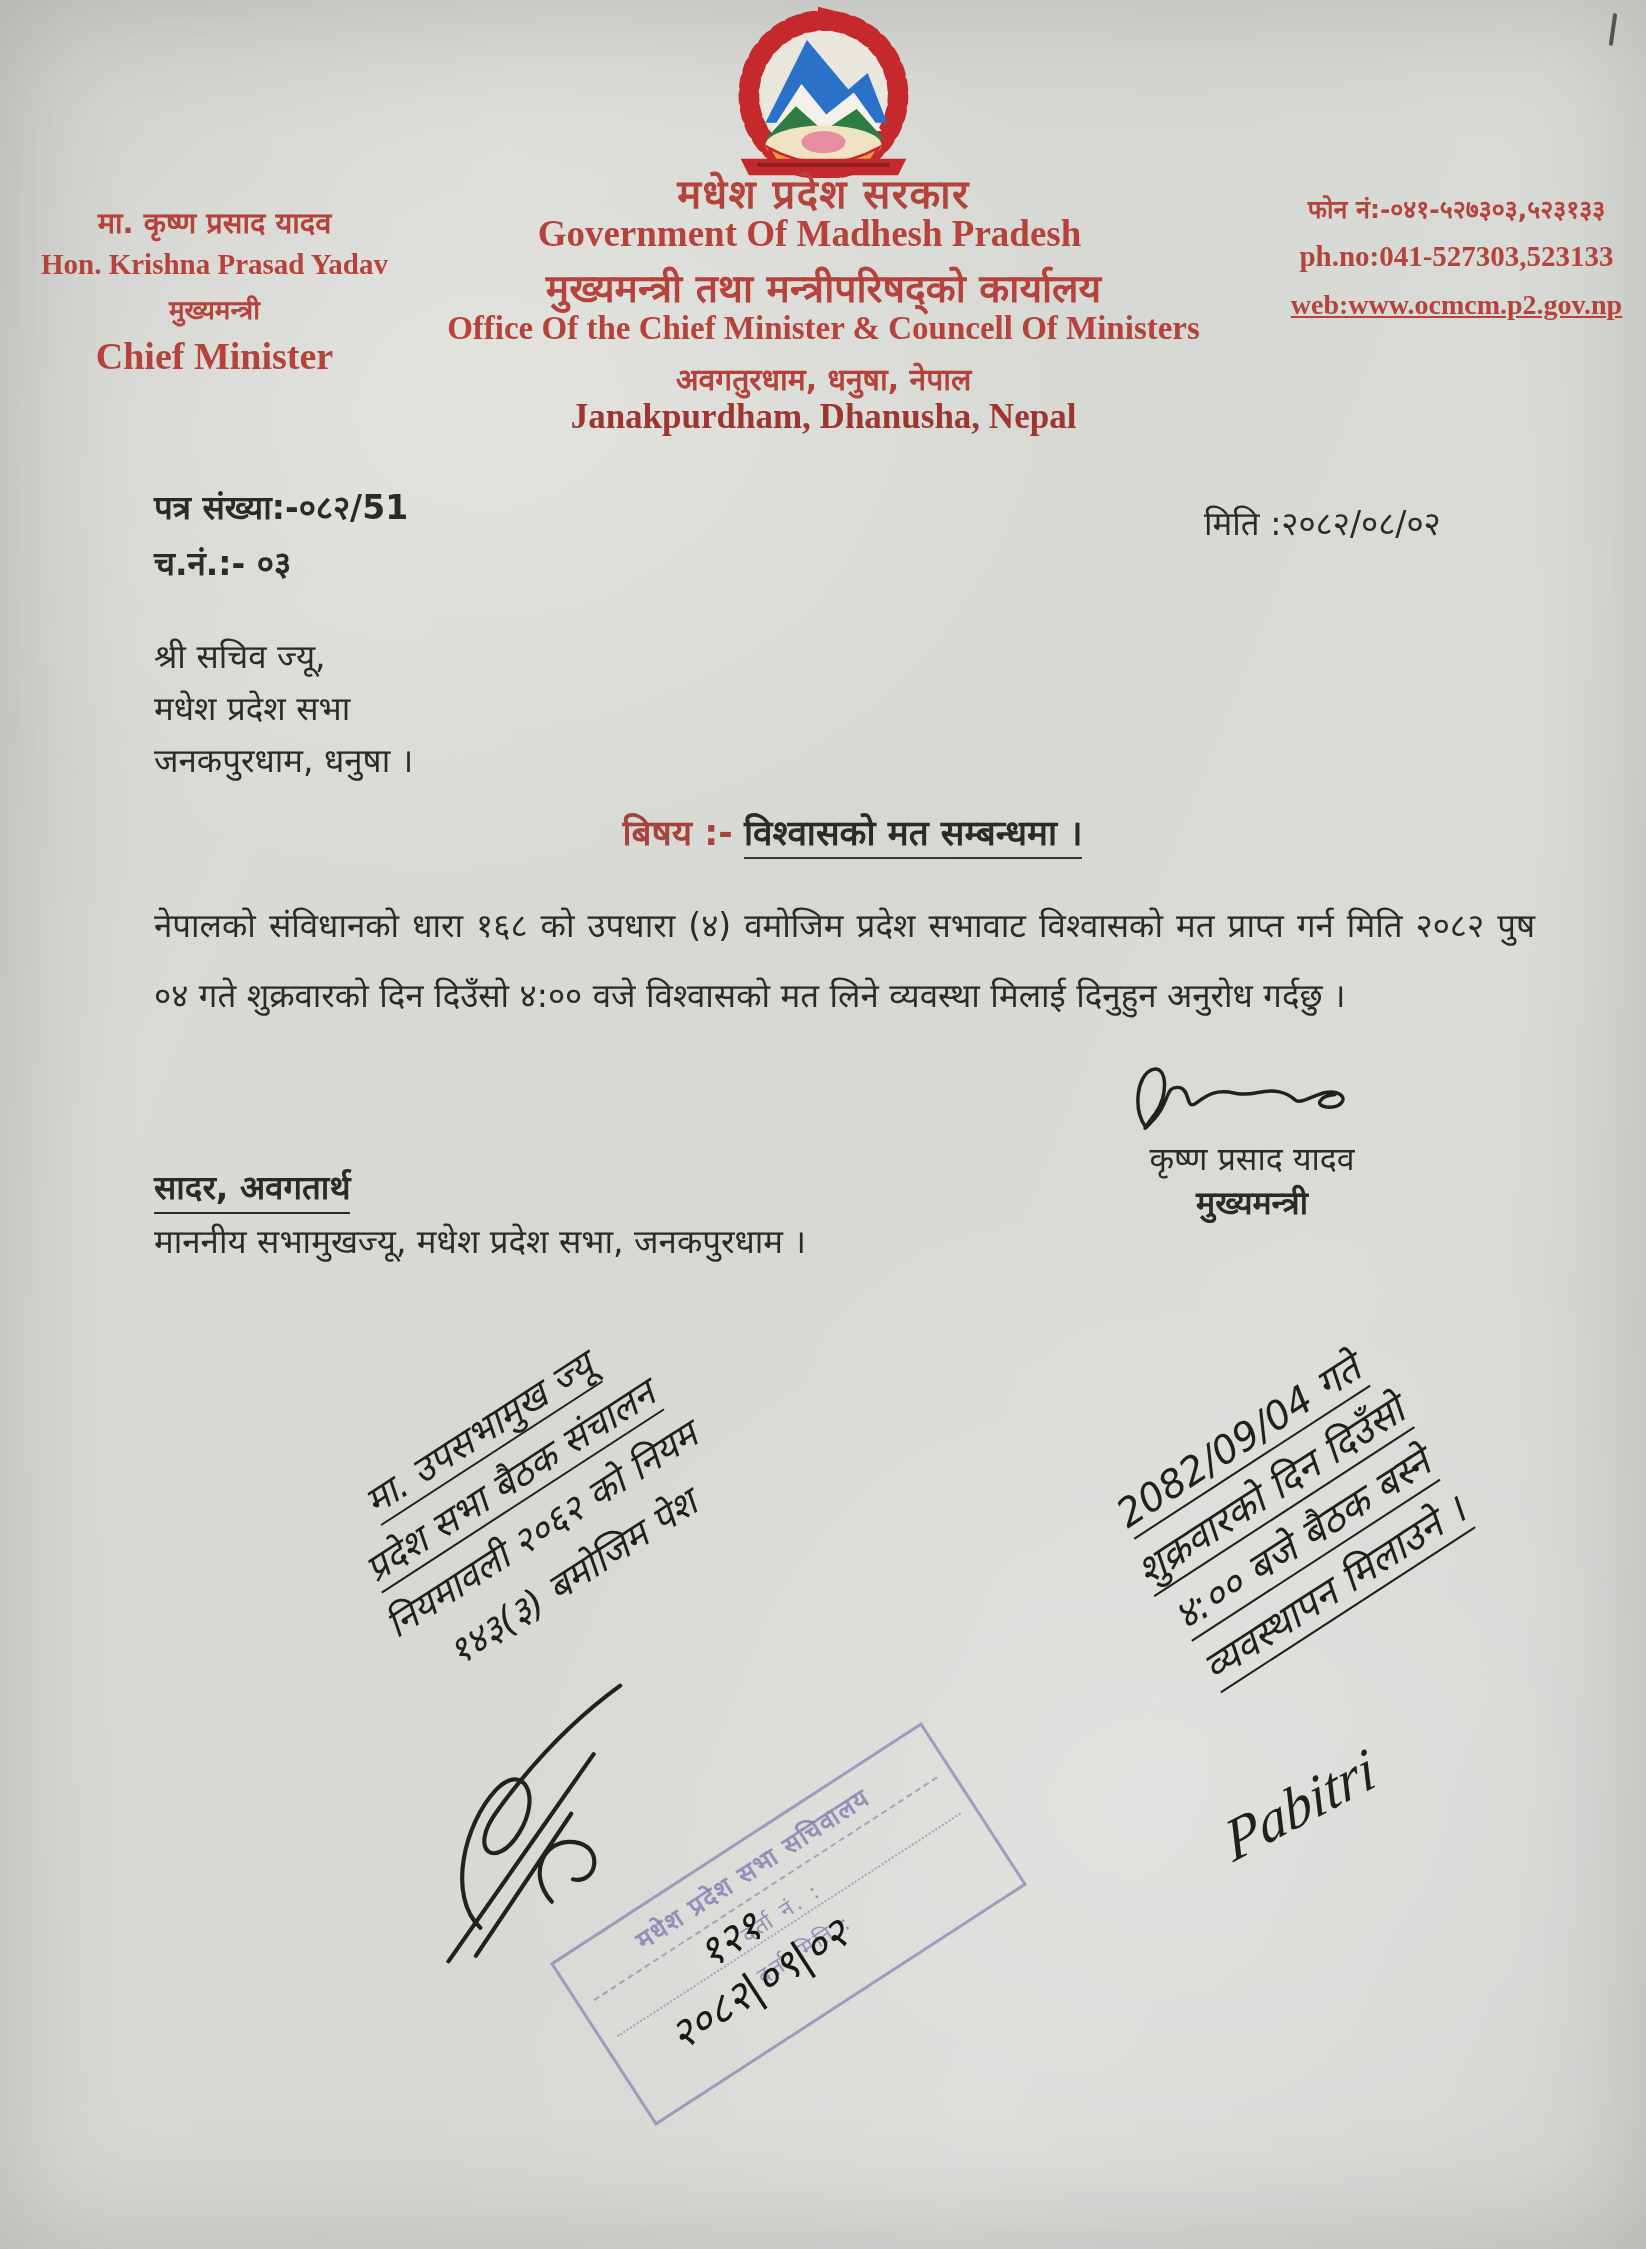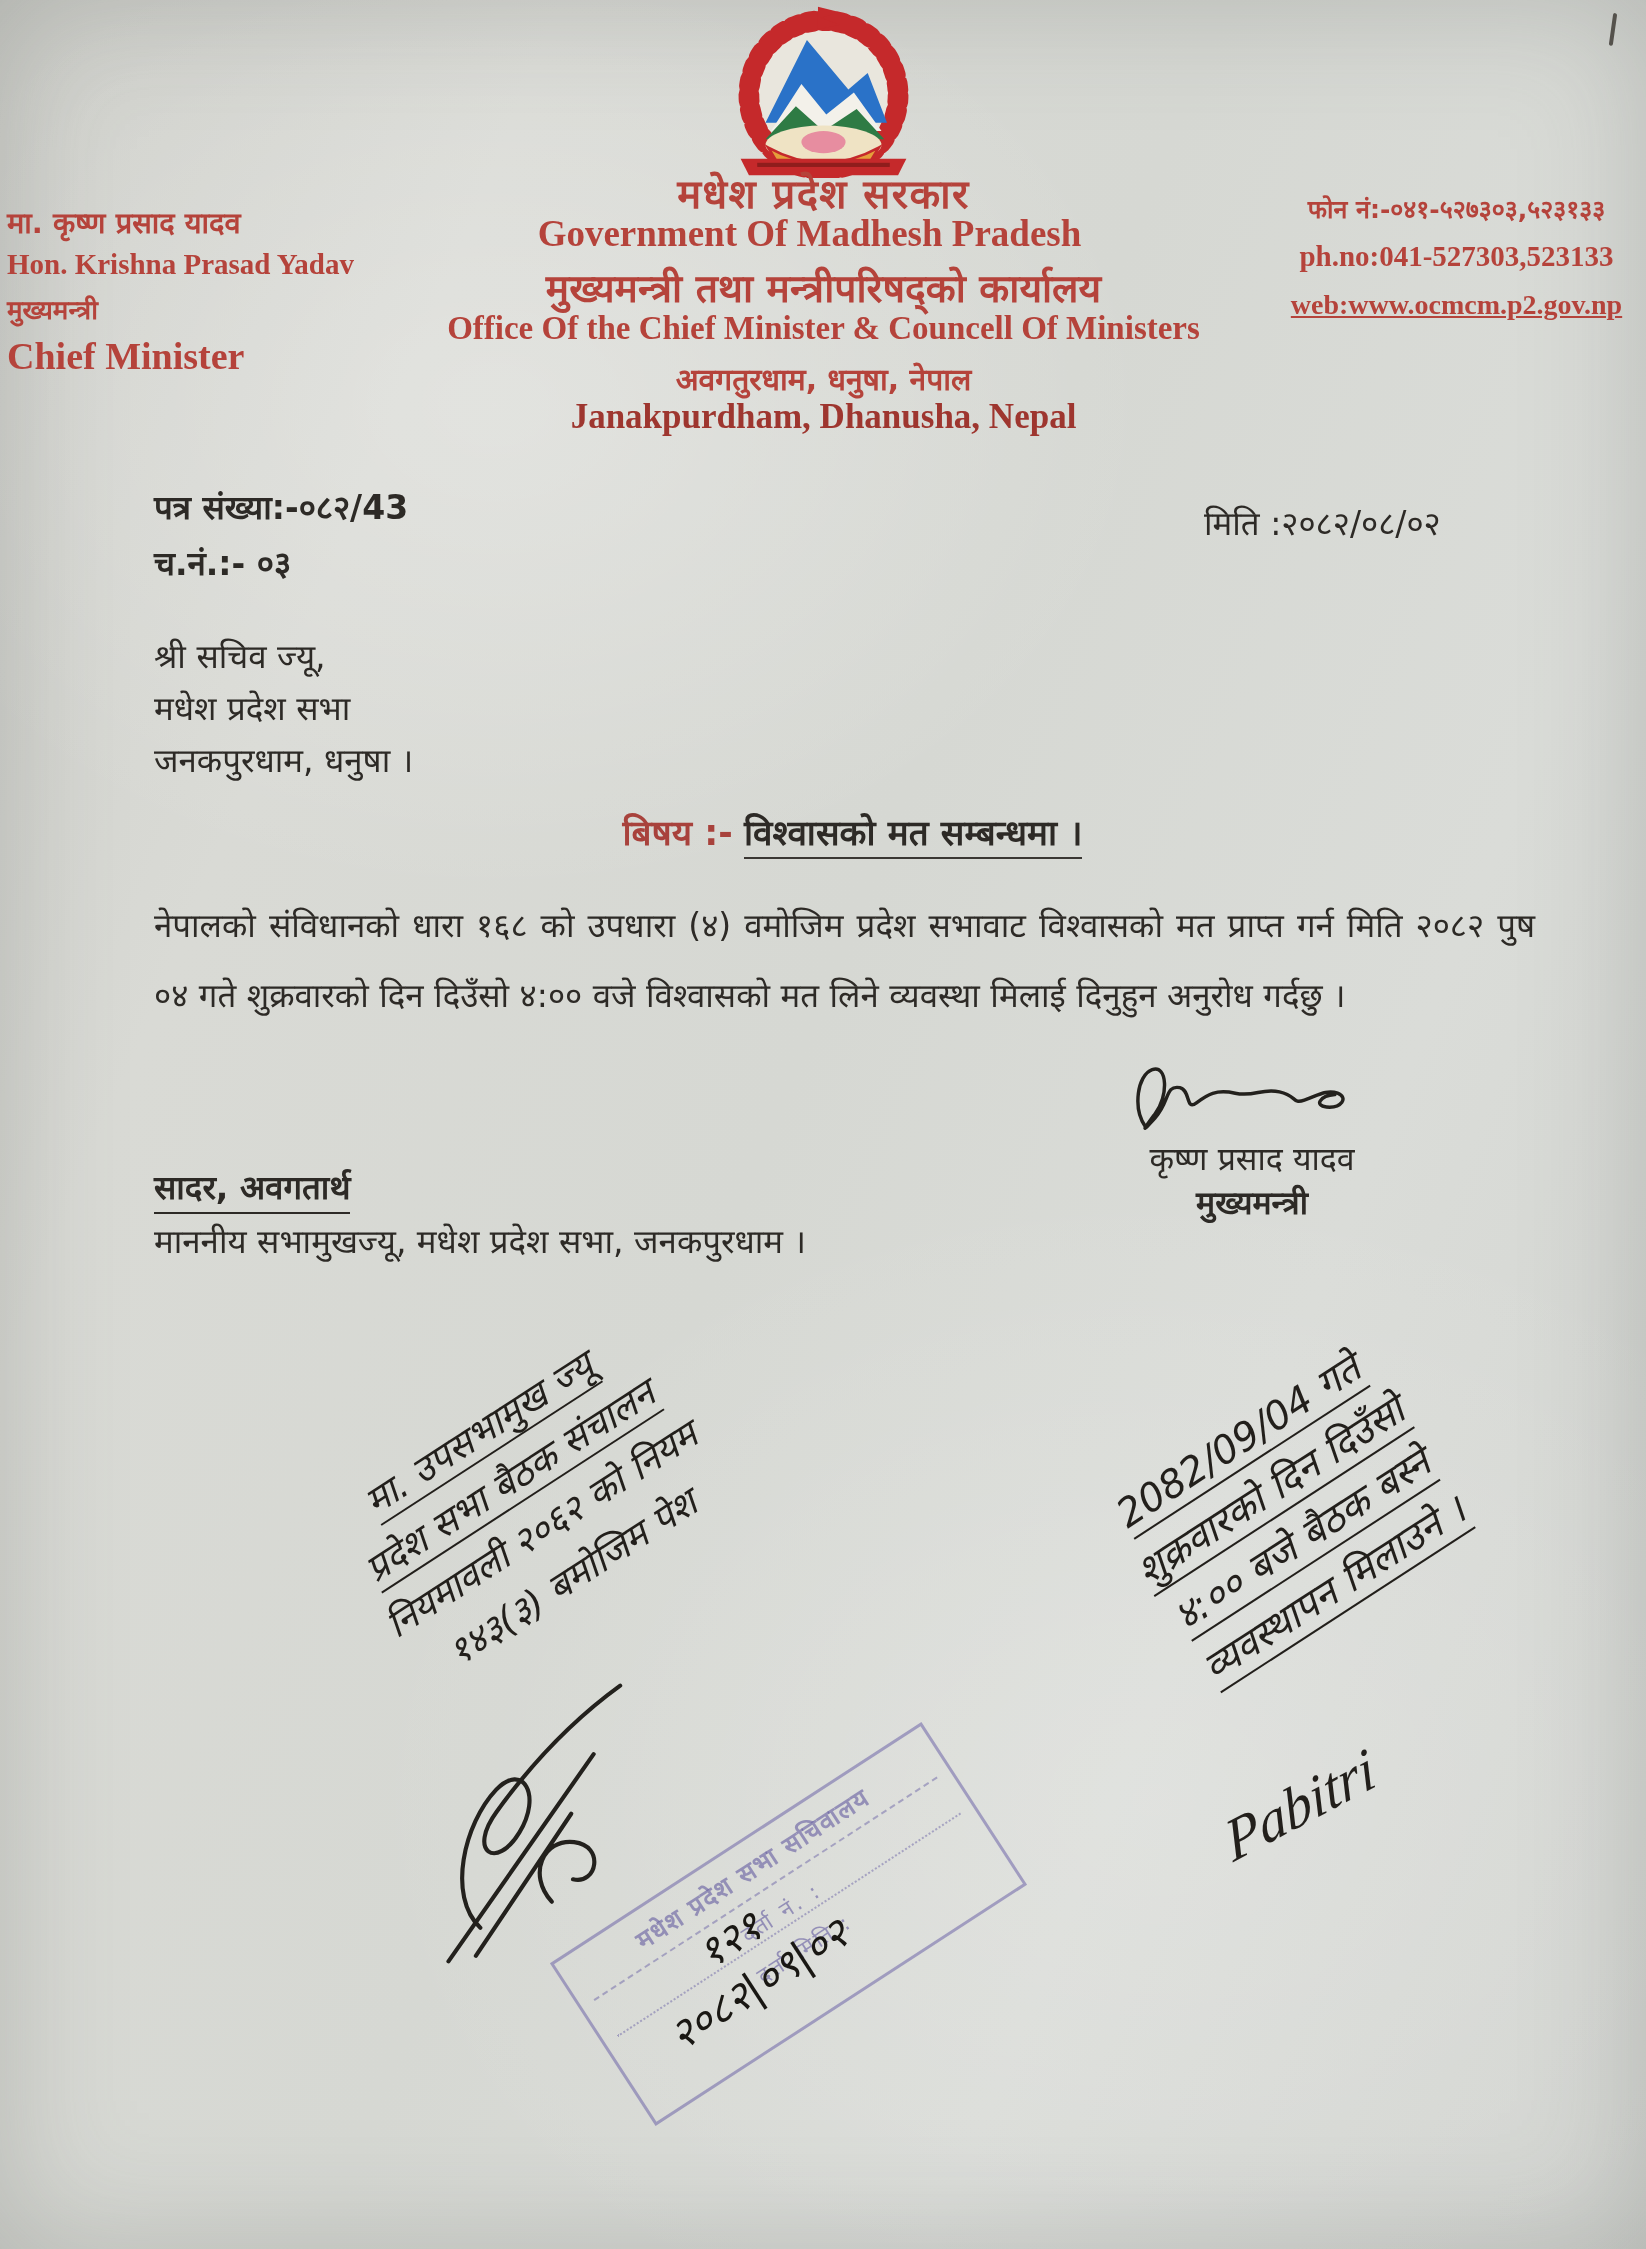--- a/index.html
+++ b/index.html
@@ -21,21 +21,21 @@
 
   
   .emblem{left:685px;top:4.2px;width:277px;height:174px;}
   .h-org-np{left:0;width:1647px;top:165px;font-size:40px;font-weight:bold;letter-spacing:1.4px;}
   .h-org-en{left:0;width:1619px;top:212px;font-size:37px;}
   .h-office-np{left:0;width:1647px;top:260px;font-size:39px;font-weight:bold;}
   .h-office-en{left:104px;width:1439px;top:310px;font-size:33px;}
   .h-place-np{left:0;width:1647px;top:358px;font-size:30px;font-weight:bold;}
   .h-place-en{left:0;width:1647px;top:397px;font-size:35px;color:#9e362f;}
 
-  .h-left{left:7px;top:202px;width:415px;text-align:left;}
+  .h-left{left:7px;top:202px;width:415px;text-align:center;}
   .h-left .l1{font-size:29px;font-weight:bold;}
   .h-left .l2{font-size:29px;margin-top:7px;}
   .h-left .l3{font-size:26px;font-weight:bold;margin-top:9.7px;}
   .h-left .l4{font-size:38px;margin-top:7px;}
 
   .h-right{left:1273px;top:191px;width:367px;text-align:center;}
   .h-right .r1{font-size:25px;font-weight:bold;}
   .h-right .r2{font-size:29px;margin-top:15px;}
   .h-right .r3{font-size:28px;margin-top:16px;text-decoration:underline;}
 
@@ -126,21 +126,21 @@
     <div class="l3 red">मुख्यमन्त्री</div>
     <div class="l4 red en-serif">Chief Minister</div>
   </div>
 
   <div class="abs h-right">
     <div class="r1 red">फोन नं:-०४१-५२७३०३,५२३१३३</div>
     <div class="r2 red en-serif">ph.no:041-527303,523133</div>
     <div class="r3 red en-serif">web:www.ocmcm.p2.gov.np</div>
   </div>
 
-  <div class="abs ref-no ink">पत्र संख्या:-०८२/43</div>
+  <div class="abs ref-no ink">पत्र संख्या:-०८२/51</div>
   <div class="abs date ink">मिति :२०८२/०८/०२</div>
   <div class="abs ch-no ink">च.नं.:- ०३</div>
 
   <div class="abs addr ink pre">श्री सचिव ज्यू,
 मधेश प्रदेश सभा
 जनकपुरधाम, धनुषा ।</div>
 
   <div class="abs subject">
     <span class="lbl">बिषय :-</span>
     <span> </span>

